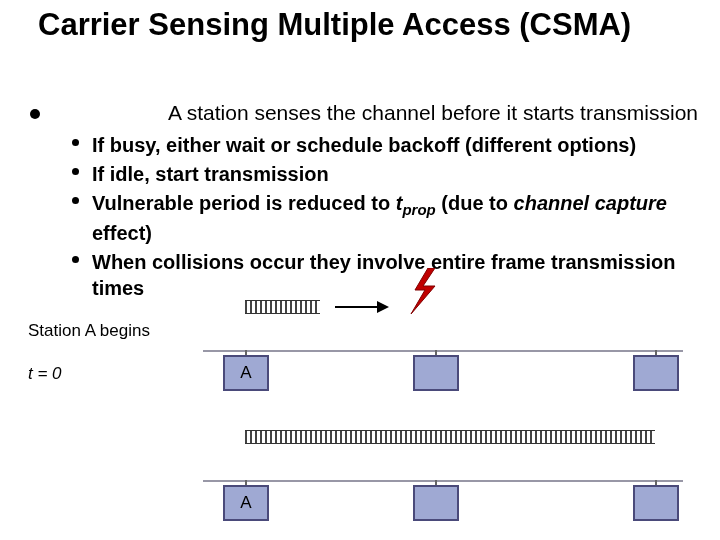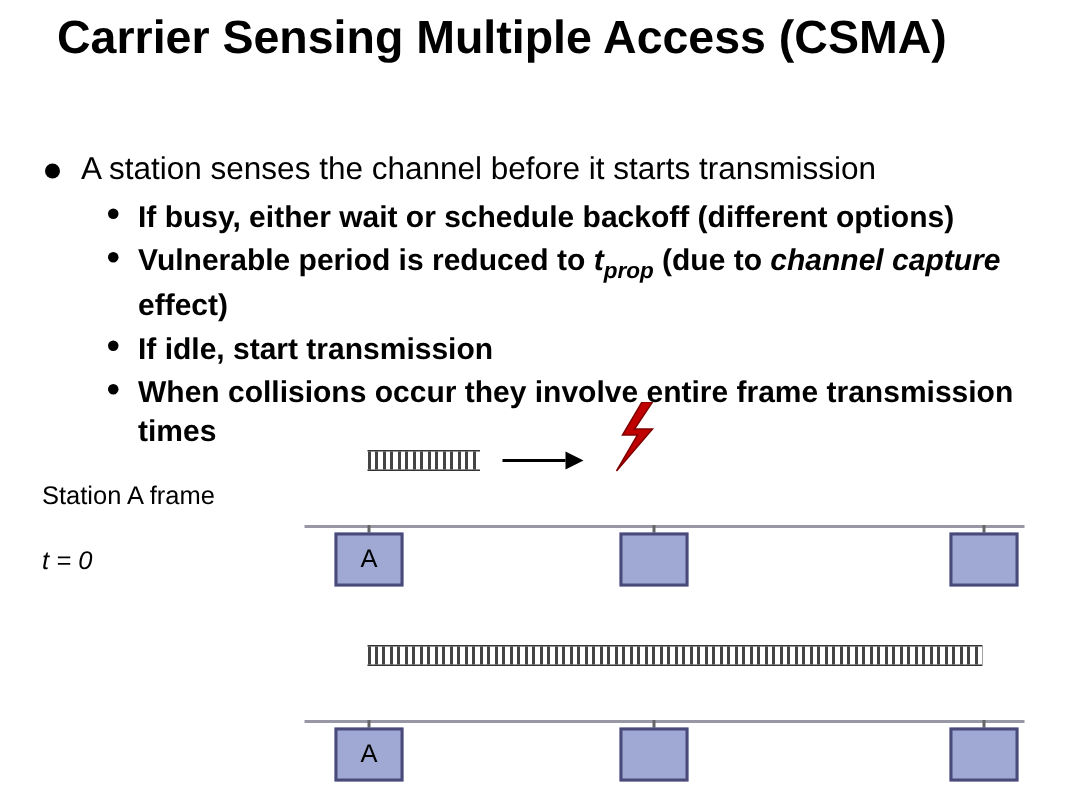--- a/index.html
+++ b/index.html
@@ -33,20 +33,21 @@
     left: 28px;
     top: 100px;
     width: 670px;
     font-size: 21px;
     line-height: 1.25;
   }
   .l1 {
     position: relative;
     padding-left: 26px;
     margin-bottom: 6px;
+    text-align: right;
   }
   .l1::before {
     content: "";
     position: absolute;
     left: 2px;
     top: 9px;
     width: 10px;
     height: 10px;
     background: #000;
     border-radius: 50%;
@@ -176,34 +177,34 @@
 
   <div class="body">
     <div class="l1">
       <span>A station senses the channel before it starts transmission</span>
     </div>
     <div class="sub">
       <div class="l2">
         <span>If busy, either wait or schedule backoff (different options)</span>
       </div>
       <div class="l2">
+        <span>If idle, start transmission</span>
+      </div>
+      <div class="l2">
         <span>Vulnerable period is reduced to </span><i><span>t</span></i><span class="subx">prop</span><span> (due to </span><i><span>channel capture</span></i><span> effect)</span>
-      </div>
-      <div class="l2">
-        <span>If idle, start transmission</span>
       </div>
       <div class="l2">
         <span>When collisions occur they involve entire frame transmission times</span>
       </div>
     </div>
   </div>
 
   <div class="diagram1">
     <div class="caption cap1">
-      <span>Station A frame</span><br>
+      <span>Station A begins</span><br>
       <br>
       <span></span><i><span>t = 0</span></i>
     </div>
     <div class="lineholder">
       <div class="hatch h1"></div>
       <svg class="arrow-svg" viewBox="0 0 60 20">
         <line x1="2" y1="10" x2="44" y2="10" stroke="#000" stroke-width="2"></line>
         <polygon points="44,4 56,10 44,16" fill="#000"></polygon>
       </svg>
       <svg class="bolt" viewBox="0 0 40 50">

